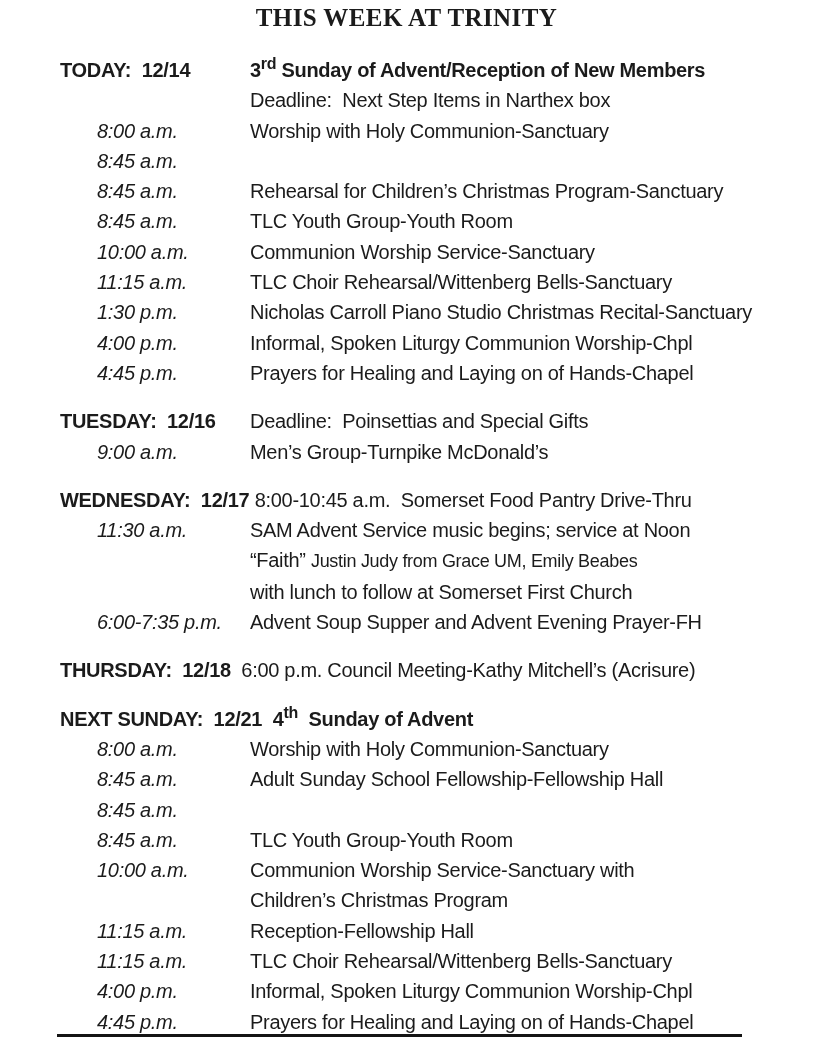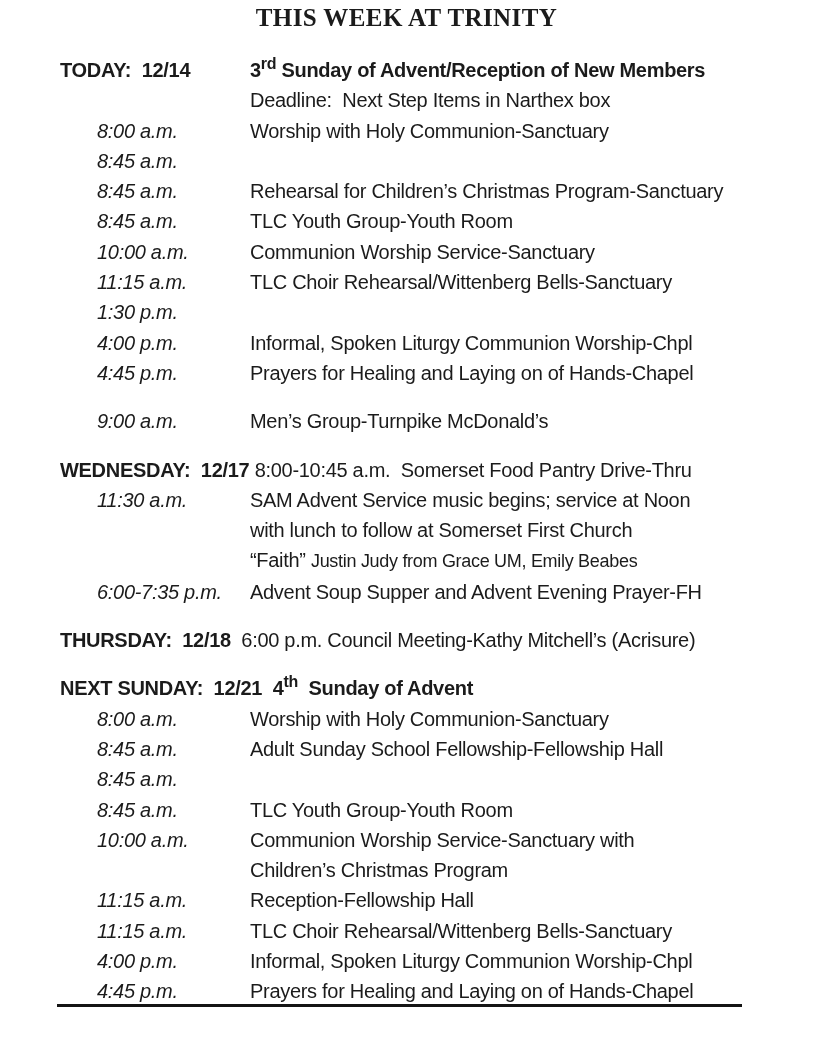--- a/index.html
+++ b/index.html
@@ -83,49 +83,54 @@
         <div class="row">
           <span class="col1 time">10:00 a.m.</span>
           <span class="col2"><span>Communion Worship Service-Sanctuary</span></span>
         </div>
         <div class="row">
           <span class="col1 time">11:15 a.m.</span>
           <span class="col2"><span>TLC Choir Rehearsal/Wittenberg Bells-Sanctuary</span></span>
         </div>
         <div class="row">
           <span class="col1 time">1:30 p.m.</span>
+          <span class="col2"><span>Nicholas Carroll Piano Studio Christmas Recital-Sanctuary</span></span>
         </div>
         <div class="row">
           <span class="col1 time">4:00 p.m.</span>
           <span class="col2"><span>Informal, Spoken Liturgy Communion Worship-Chpl</span></span>
         </div>
         <div class="row">
           <span class="col1 time">4:45 p.m.</span>
           <span class="col2"><span>Prayers for Healing and Laying on of Hands-Chapel</span></span>
         </div>
       </div>
       <div class="section">
+        <div class="row">
+          <span class="col1 day">TUESDAY:  12/16</span>
+          <span class="col2"><span>Deadline:  Poinsettias and Special Gifts</span></span>
+        </div>
         <div class="row">
           <span class="col1 time">9:00 a.m.</span>
           <span class="col2"><span>Men’s Group-Turnpike McDonald’s</span></span>
         </div>
       </div>
       <div class="section">
         <div class="row flow"><span><span class="b">WEDNESDAY:  12/17</span><span> 8:00-10:45 a.m.  Somerset Food Pantry Drive-Thru</span></span></div>
         <div class="row">
           <span class="col1 time">11:30 a.m.</span>
           <span class="col2"><span>SAM Advent Service music begins; service at Noon</span></span>
         </div>
         <div class="row">
           <span class="col1 time"></span>
-          <span class="col2"><span>with lunch to follow at Somerset First Church</span></span>
+          <span class="col2"><span>“Faith” </span><span class="small">Justin Judy from Grace UM, Emily Beabes</span></span>
         </div>
         <div class="row">
           <span class="col1 time"></span>
-          <span class="col2"><span>“Faith” </span><span class="small">Justin Judy from Grace UM, Emily Beabes</span></span>
+          <span class="col2"><span>with lunch to follow at Somerset First Church</span></span>
         </div>
         <div class="row">
           <span class="col1 time">6:00-7:35 p.m.</span>
           <span class="col2"><span>Advent Soup Supper and Advent Evening Prayer-FH</span></span>
         </div>
       </div>
       <div class="section">
         <div class="row flow"><span><span class="b">THURSDAY:  12/18</span><span>  6:00 p.m. Council Meeting-Kathy Mitchell’s (Acrisure)</span></span></div>
       </div>
       <div class="section">

